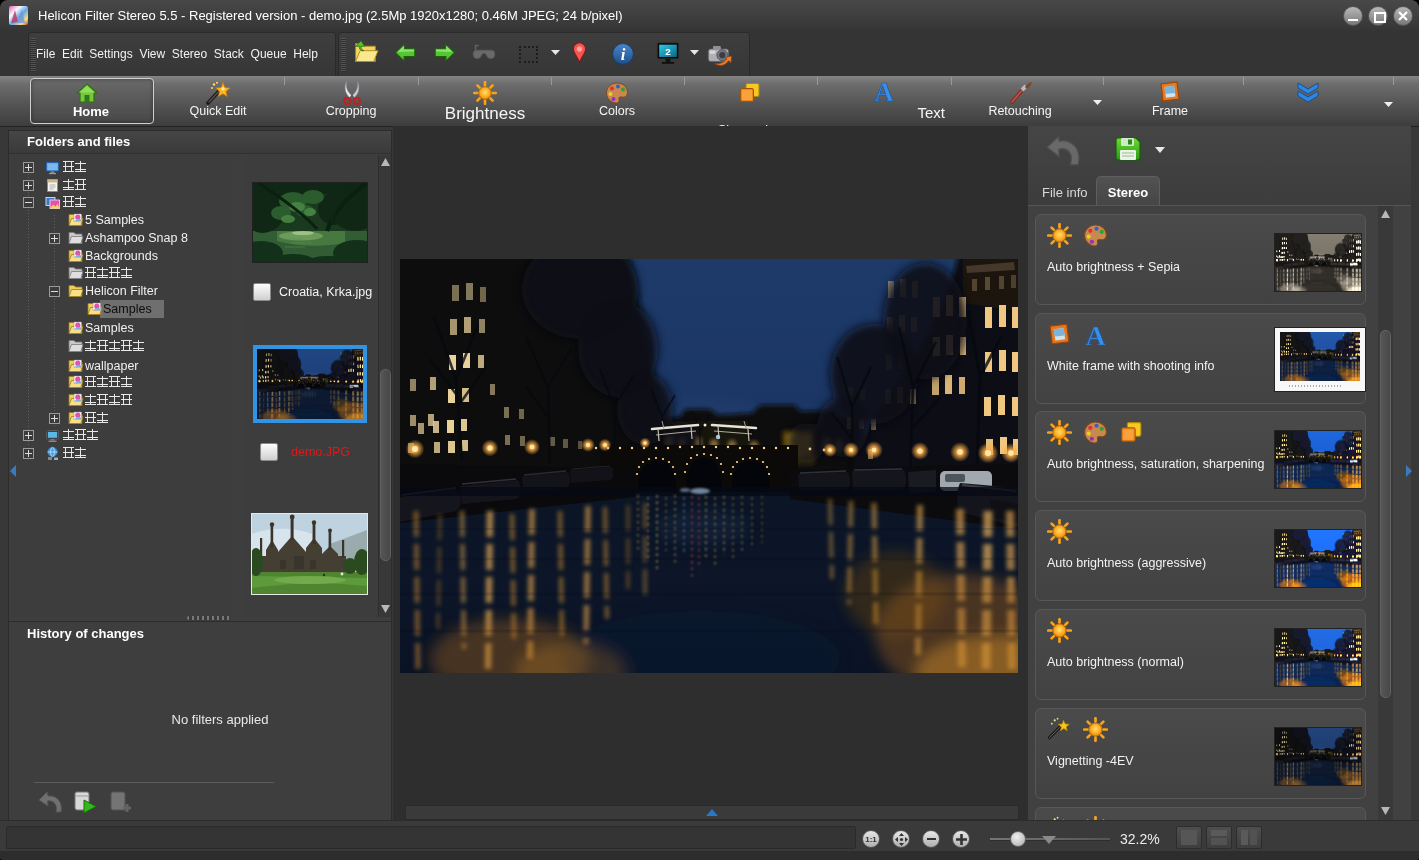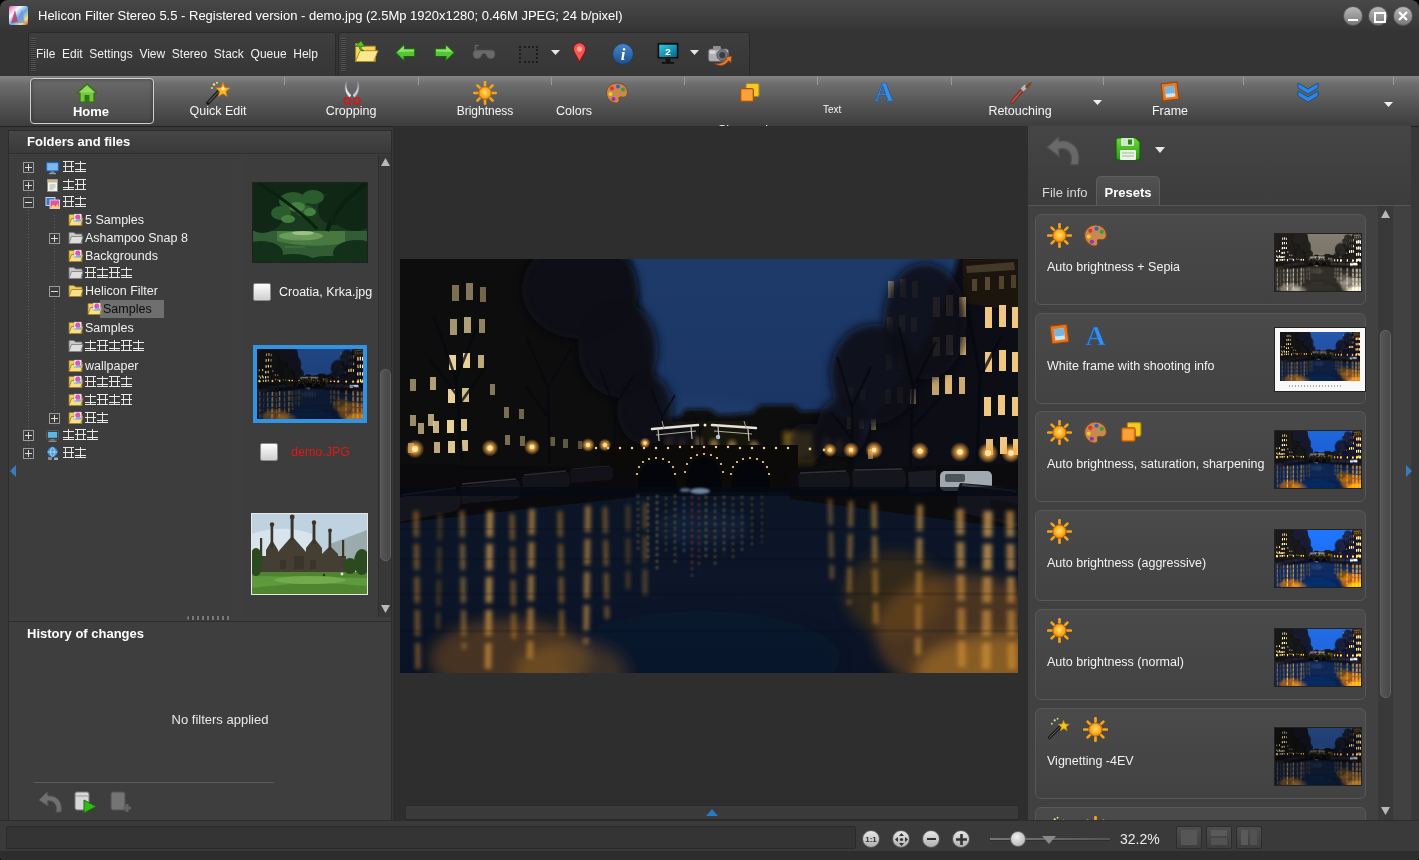--- a/index.html
+++ b/index.html
@@ -168,33 +168,33 @@
       <path d="M8.6 1.5 C7.2 8 10.5 13 13.6 15.2 L11.8 17.5 C7.8 14.6 5.4 7.5 8.6 1.5 Z" fill="#eceff4" stroke="#8a8a94" stroke-width=".6"></path>
       <path d="M19.4 1.5 C20.8 8 17.5 13 14.4 15.2 L16.2 17.5 C20.2 14.6 22.6 7.5 19.4 1.5 Z" fill="#cdd2da" stroke="#8a8a94" stroke-width=".6"></path>
       <circle cx="14" cy="16.3" r="1.3" fill="#5a5a62"></circle>
       <circle cx="9.2" cy="21" r="3.1" fill="none" stroke="#c41e1e" stroke-width="2"></circle>
       <circle cx="18.8" cy="21" r="3.1" fill="none" stroke="#c41e1e" stroke-width="2"></circle>
     </svg>
     <div class="abs" style="left:290px;top:28px;width:122px;text-align:center;font-size:12.5px;color:#f5f5f5;">Cropping</div>
     <svg class="abs" style="left:473px;top:5px" width="24" height="24" viewBox="0 0 24 24">
           <use href="#sunic"></use>
         </svg>
-    <div class="abs" style="left:424px;top:28px;width:122px;text-align:center;font-size:12px;color:#f5f5f5;">Brightness</div>
+    <div class="abs" style="left:424px;top:28px;width:122px;text-align:center;font-size:17px;color:#f5f5f5;">Brightness</div>
     <svg class="abs" style="left:605px;top:5px" width="24" height="24" viewBox="0 0 24 24">
           <use href="#palic"></use>
         </svg>
-    <div class="abs" style="left:556px;top:28px;width:122px;text-align:left;font-size:12.5px;color:#f5f5f5;">Colors</div>
+    <div class="abs" style="left:556px;top:28px;width:122px;text-align:center;font-size:12.5px;color:#f5f5f5;">Colors</div>
     <svg class="abs" style="left:738px;top:5px" width="24" height="24" viewBox="0 0 24 24">
           <use href="#shic"></use>
         </svg>
     <div class="abs" style="left:689px;top:28px;width:122px;text-align:center;font-size:12.5px;color:#f5f5f5;margin-top:19px;">Sharpening</div>
     <svg class="abs" style="left:872px;top:3px" width="24" height="26" viewBox="0 0 24 26">
           <use href="#aic"></use>
         </svg>
-    <div class="abs" style="left:823px;top:28px;width:122px;text-align:left;font-size:10px;color:#f5f5f5;">Text</div>
+    <div class="abs" style="left:823px;top:28px;width:122px;text-align:right;font-size:15px;color:#f5f5f5;">Text</div>
     <svg class="abs" style="left:1008px;top:4px" width="26" height="26" viewBox="0 0 26 26">
       <path d="M4 22 L16 8" stroke="#7a3020" stroke-width="3.6" stroke-linecap="round"></path>
       <path d="M4 22 L16 8" stroke="#c8504a" stroke-width="1.6" stroke-linecap="round"></path>
       <path d="M14 10 L18 6" stroke="#b8b8c0" stroke-width="4" stroke-linecap="butt"></path>
       <path d="M17 7 C19 4 22 2 24 2 C23 5 21 8 19 9 Z" fill="#7a4a28"></path>
     </svg>
     <div class="abs" style="left:959px;top:28px;width:122px;text-align:center;font-size:12.5px;color:#f5f5f5;left:959px;">Retouching</div>
     <svg class="abs" style="left:1093px;top:24px" width="9" height="5">
           <path d="M0 0 L9 0 L4.5 5 Z" fill="#f0f0f0"></path>
         </svg>
@@ -433,21 +433,21 @@
       <path d="M3 5 Q3 3 5 3 L23 3 L27 7 L27 23 Q27 25 25 25 L5 25 Q3 25 3 23 Z" fill="url(#flopg)" stroke="#14600a" stroke-width="1.2"></path>
       <rect x="8" y="3" width="13" height="8" rx="1" fill="#cfe8c8"></rect>
       <rect x="15" y="4.5" width="4" height="5" fill="#2a8a14"></rect>
       <rect x="7" y="15" width="16" height="10" rx="1" fill="#e8f4e4"></rect>
       <path d="M9 18 L21 18 M9 21 L21 21" stroke="#9ab894" stroke-width="1"></path>
     </svg>
     <svg class="abs" style="left:127px;top:21px" width="10" height="6">
           <path d="M0 0 L10 0 L5 6 Z" fill="#e8e8e8"></path>
         </svg>
     <div class="abs" style="left:14px;top:59px;font-size:13px;color:#d8d8d8;">File info</div>
-    <div class="abs" style="left:68px;top:50px;width:64px;height:29px;background:linear-gradient(#525252,#464646);border:1px solid #5e5e5e;border-bottom:none;border-radius:5px 5px 0 0;text-align:center;font-size:13px;font-weight:bold;padding-top:8px;box-sizing:border-box;">Presets</div>
+    <div class="abs" style="left:68px;top:50px;width:64px;height:29px;background:linear-gradient(#525252,#464646);border:1px solid #5e5e5e;border-bottom:none;border-radius:5px 5px 0 0;text-align:center;font-size:13px;font-weight:bold;padding-top:8px;box-sizing:border-box;">Stereo</div>
   </div>
   <div id="presets" class="abs" style="left:0;top:79px;width:383px;height:615px;background:#414141;border-top:1px solid #565656;overflow:hidden;">
     <div class="pitem" style="top:8px">
       <svg class="pic1" viewBox="0 0 24 24">
             <use href="#sunic"></use>
           </svg>
       <svg class="pic2" viewBox="0 0 24 24">
             <use href="#palic"></use>
           </svg>
       <div class="plb">Auto brightness + Sepia</div>

